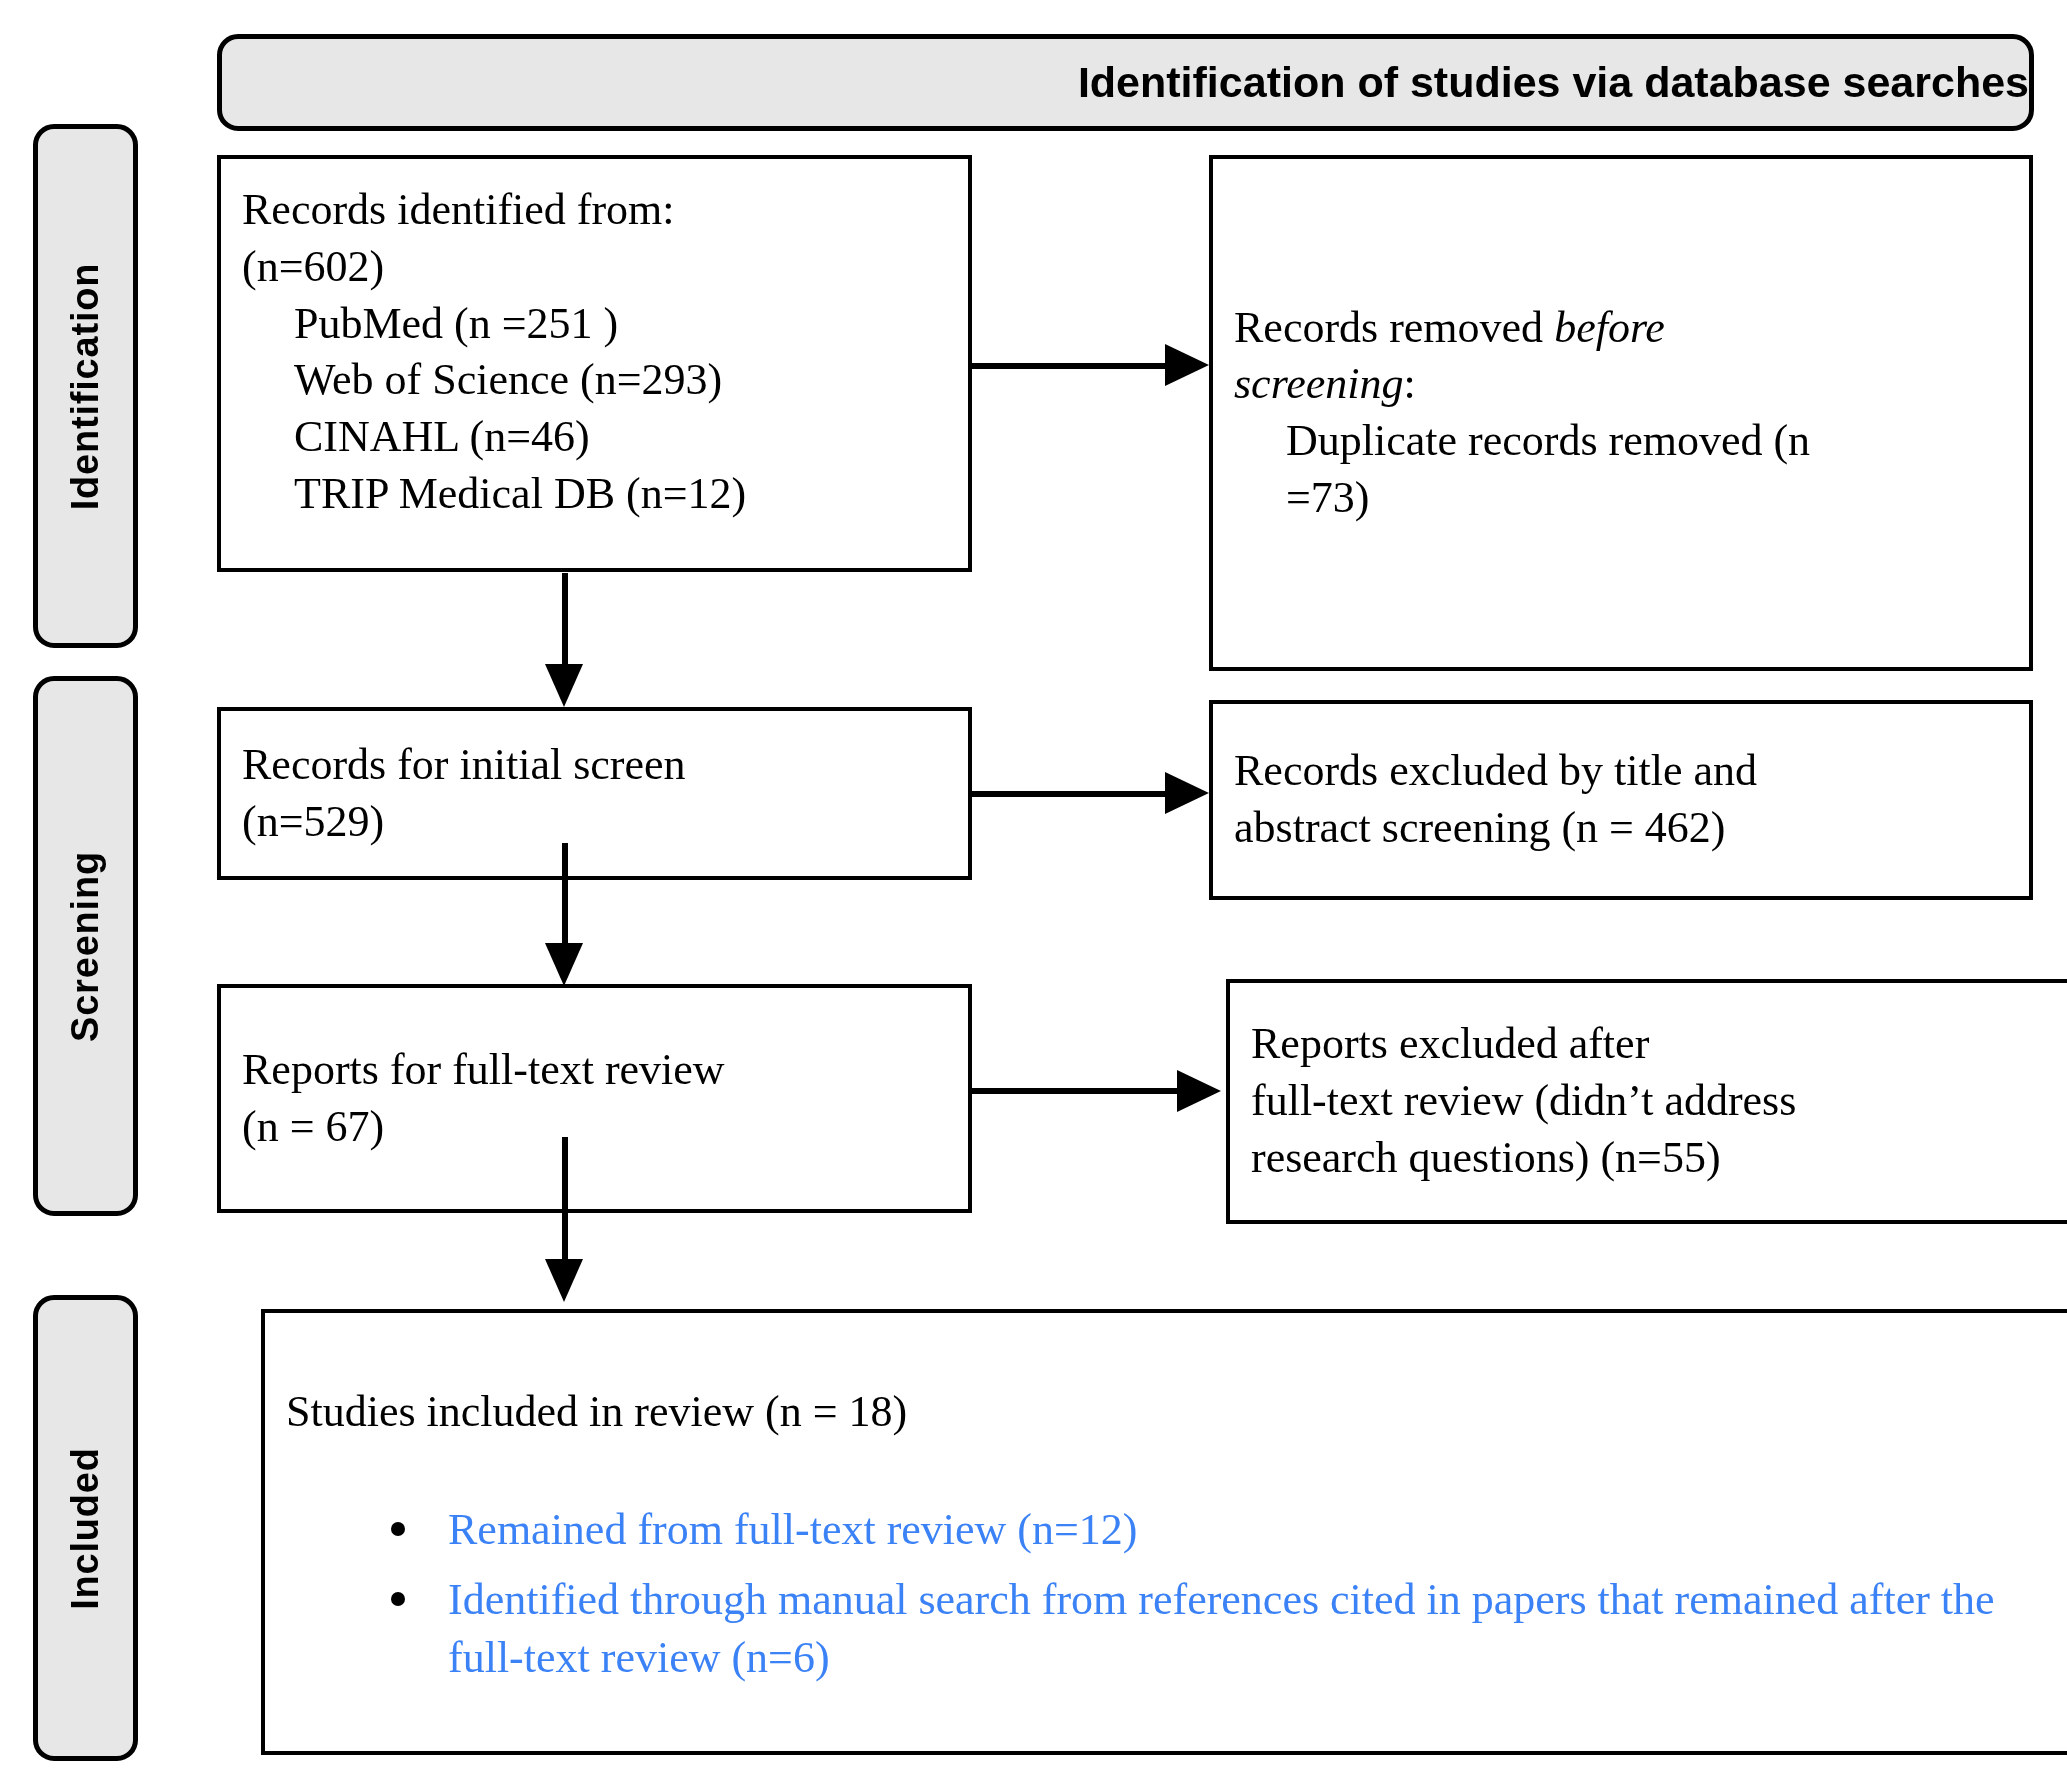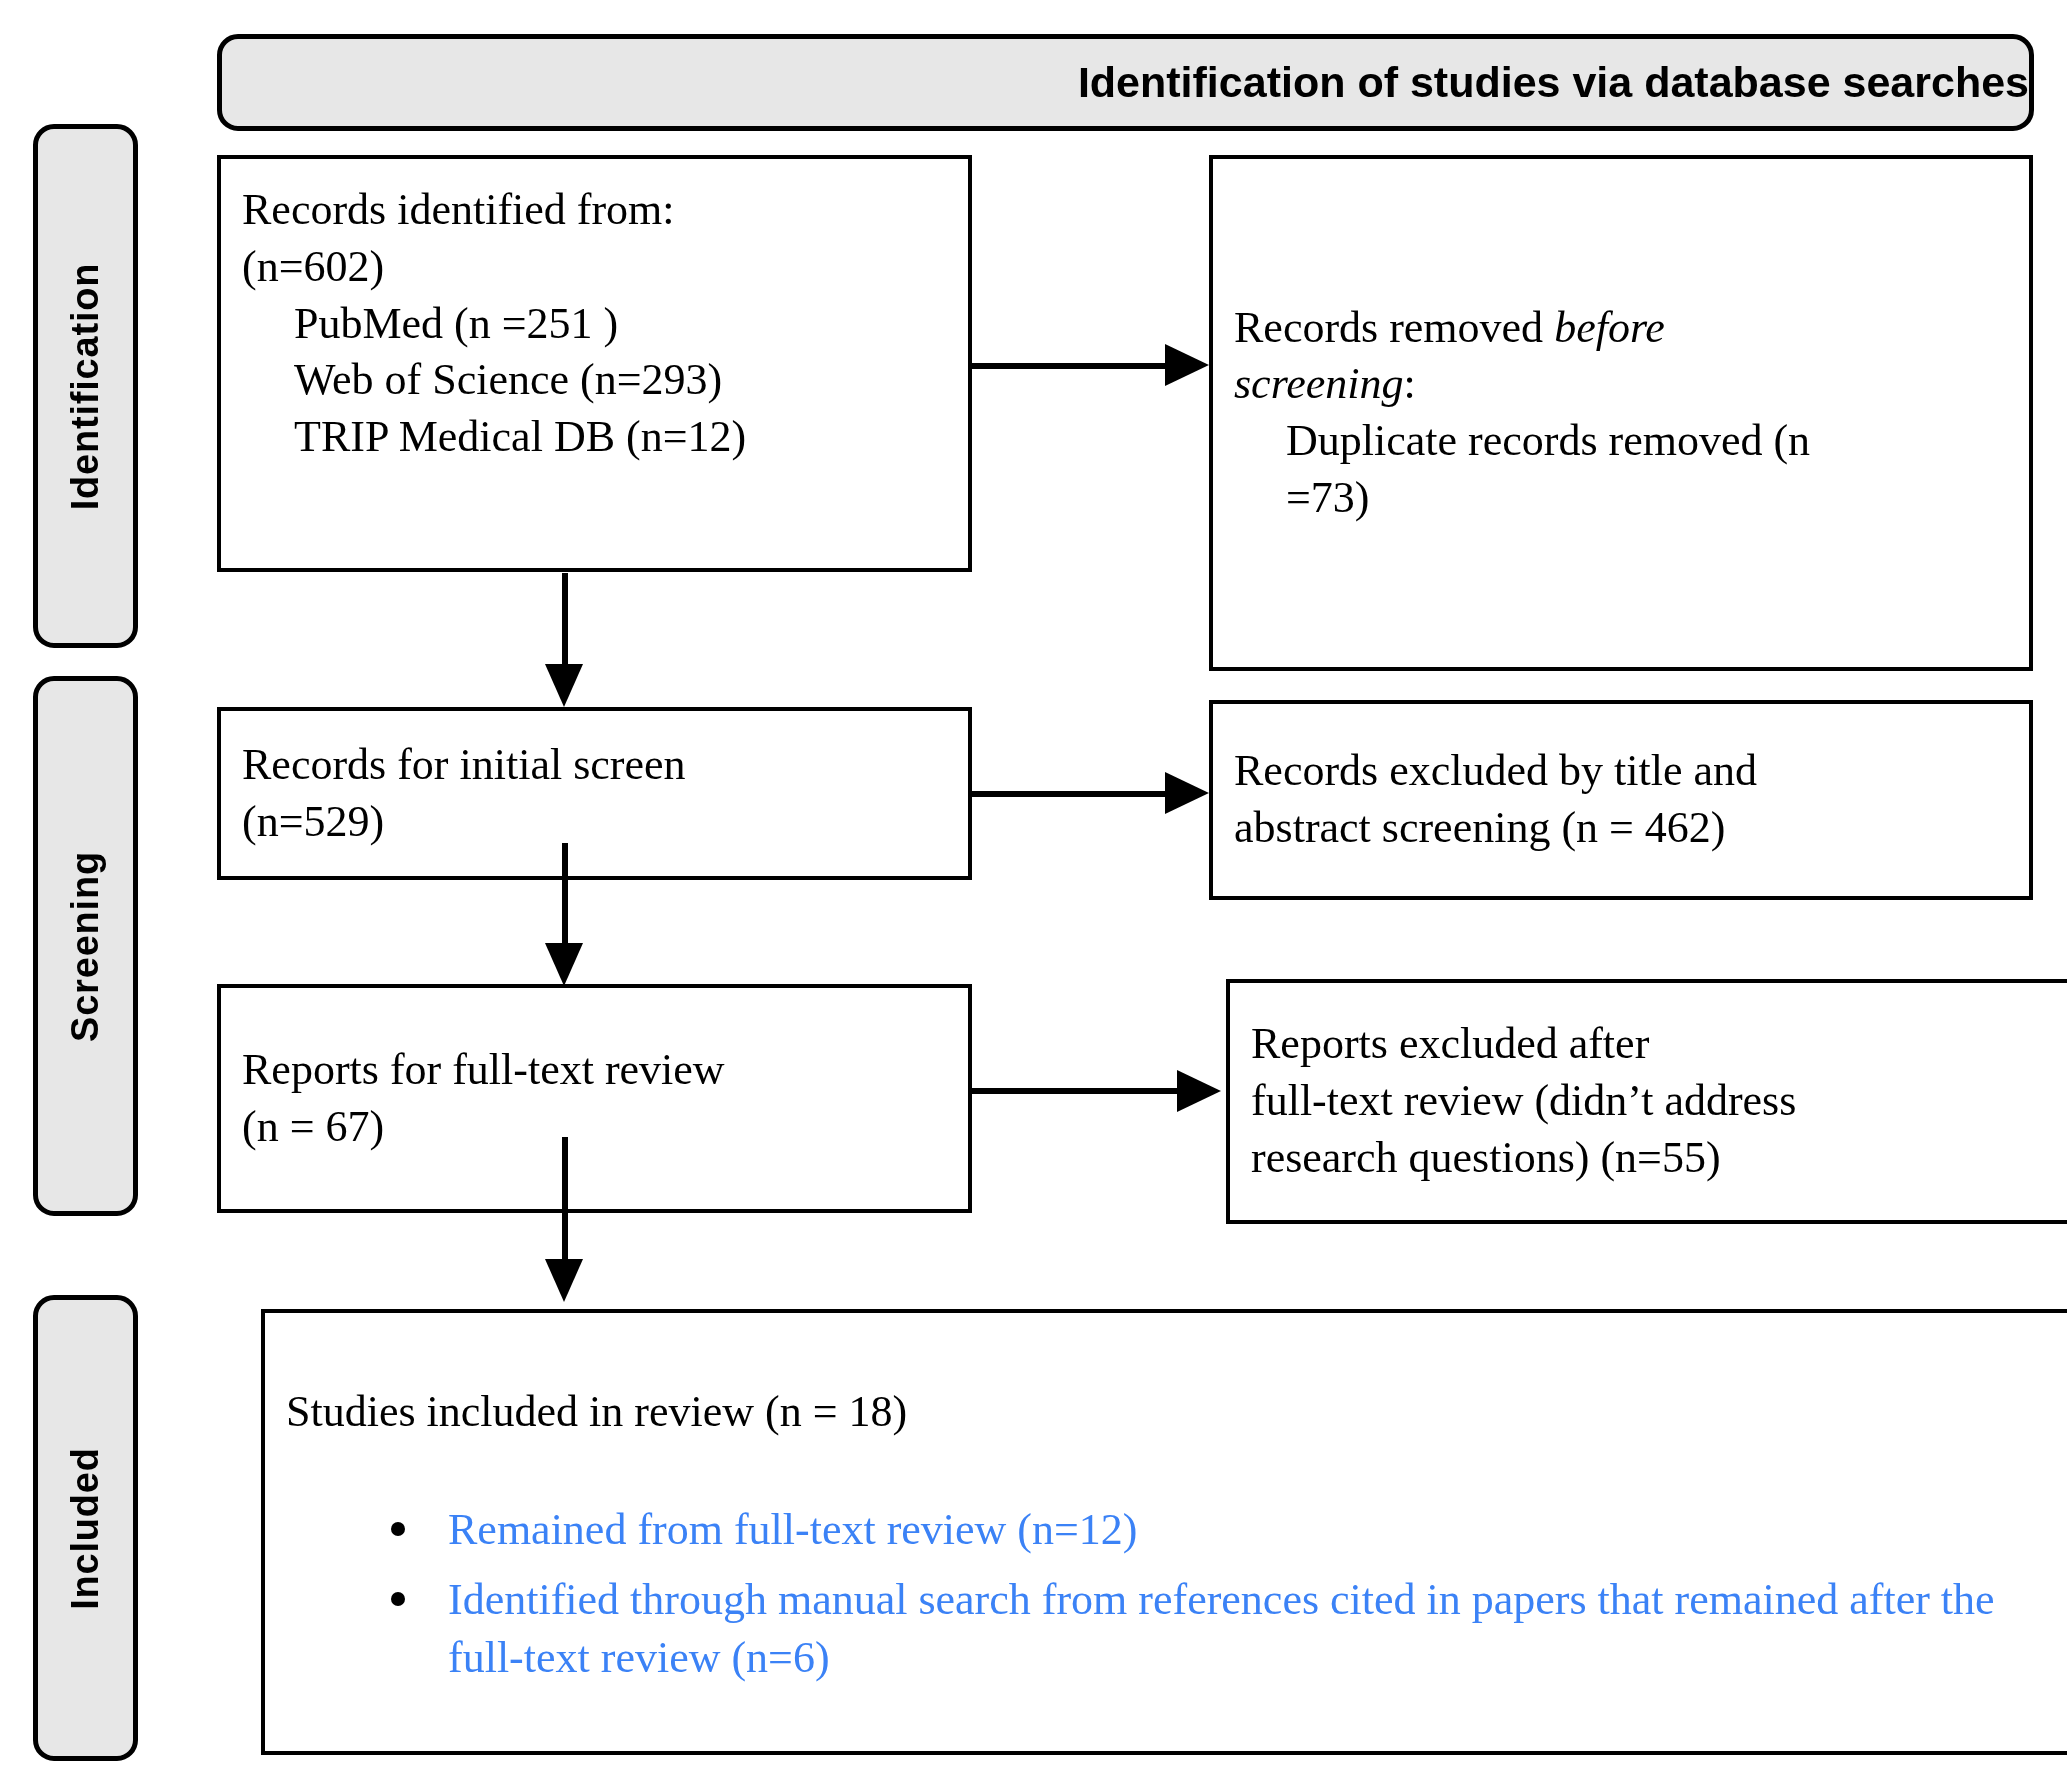--- a/index.html
+++ b/index.html
@@ -154,20 +154,21 @@
 
   <div class="header-band" style="left:217px; top:34px; width:1817px; height:97px;">
     <span class="header-text">Identification of studies via database searches</span>
   </div>
 
   <div class="flow-box align-top" style="left:217px; top:155px; width:755px; height:417px; padding-top:23px;">
     <div class="line">Records identified from:</div>
     <div class="line">(n=602)</div>
     <div class="line indent-1">PubMed (n =251 )</div>
     <div class="line indent-1">Web of Science (n=293)</div>
+    <div class="line indent-1">CINAHL (n=46)</div>
     <div class="line indent-1">TRIP Medical DB (n=12)</div>
   </div>
 
   <div class="flow-box" style="left:1209px; top:155px; width:824px; height:516px;">
     <div class="line"><span>Records removed </span><em>before</em></div>
     <div class="line"><em>screening</em><span>:</span></div>
     <div class="line indent-1">Duplicate records removed (n</div>
     <div class="line indent-1">=73)</div>
   </div>
 

